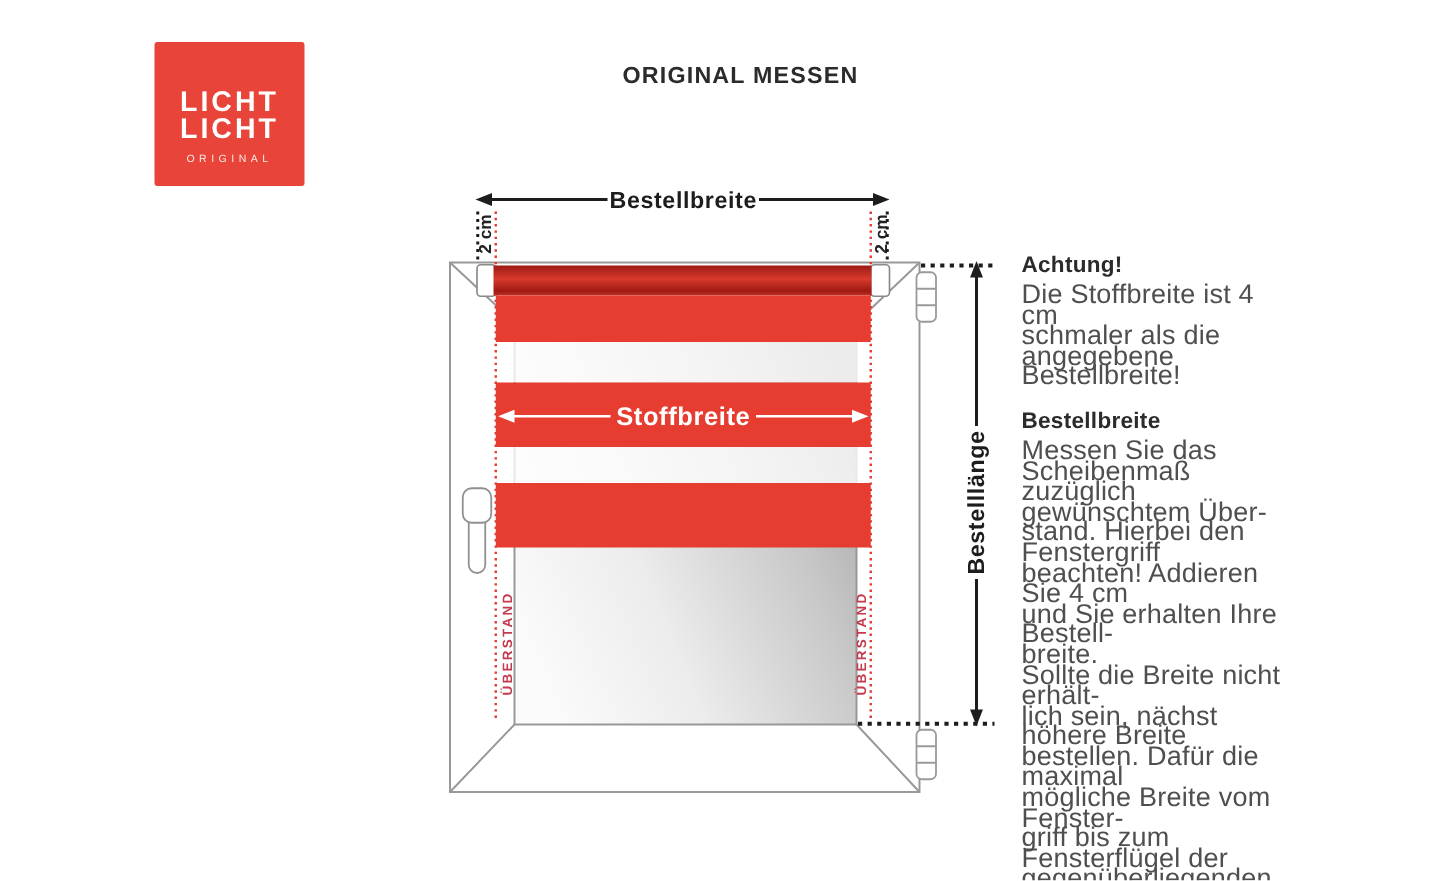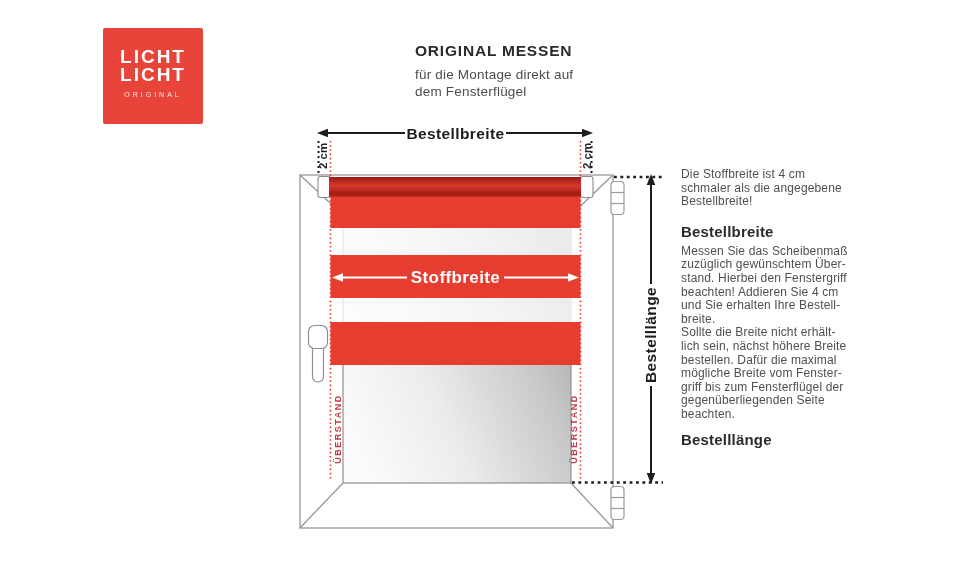--- a/index.html
+++ b/index.html
@@ -4,21 +4,21 @@
 <style>
   html,body{margin:0;padding:0;background:#fff;}
   .canvas{
     position:relative;width:960px;height:587px;background:#ffffff;
     font-family:"Liberation Sans",sans-serif;overflow:hidden;
   }
   
   .logo{
     position:absolute;left:103px;top:28px;width:100px;height:96px;
     background:#e8443a;border-radius:2px;color:#fff;text-align:center;
-    box-sizing:border-box;padding-top:20px;
+    box-sizing:border-box;padding-top:32px;
   }
   .logo-line{font-weight:bold;font-size:19px;line-height:18px;letter-spacing:2px;}
   .logo-tagline{font-size:7px;letter-spacing:3px;margin-top:7px;color:#fbe9e6;}
   
   .badge{
     position:absolute;left:300px;top:39px;height:24px;background:#1d1d1b;color:#fff;
     font-weight:bold;font-size:15px;letter-spacing:0.8px;line-height:24px;
     padding:0 12px;
   }
   .title{
@@ -30,40 +30,38 @@
     color:#4d4d4d;white-space:pre-line;letter-spacing:0.2px;
   }
   
   .info-col{position:absolute;left:681px;top:168px;width:175px;}
   .section-heading{
     font-weight:bold;font-size:15px;color:#2b2b2b;letter-spacing:0.2px;margin:0 0 5px 0;
   }
   .info-section{margin:0;}
   .info-section + .info-section{margin-top:14px;}
   .section-body{
-    font-size:12px;line-height:13.6px;color:#4f4f4f;white-space:pre-line;
+    font-size:18px;line-height:13.6px;color:#4f4f4f;white-space:pre-line;
     letter-spacing:0.15px;margin:0;
   }
   #section-3{margin-top:9px;}
   svg text{font-family:"Liberation Sans",sans-serif;}
 </style>
 </head>
 <body>
 
 <div class="canvas">
 
   <div class="logo">
     <div class="logo-line">LICHT</div>
     <div class="logo-line">LICHT</div>
     <div class="logo-tagline">ORIGINAL</div>
   </div>
 
   <div class="title">ORIGINAL MESSEN</div>
-  <div class="subtitle">für die Montage direkt auf
-dem Fensterflügel</div>
 
   <svg style="position:absolute;left:285px;top:115px;" width="390" height="430" viewBox="285 115 390 430">
     <defs>
       <linearGradient id="glassGrad" x1="0" y1="0.75" x2="1" y2="0.25">
         <stop offset="0" stop-color="#fbfbfb"></stop>
         <stop offset="0.35" stop-color="#ececec"></stop>
         <stop offset="0.75" stop-color="#c7c7c7"></stop>
         <stop offset="1" stop-color="#a8a8a8"></stop>
       </linearGradient>
       <linearGradient id="rollGrad" x1="0" y1="0" x2="0" y2="1">
@@ -145,20 +143,21 @@
       <line x1="651" y1="184" x2="651" y2="284"></line>
       <line x1="651" y1="386" x2="651" y2="474"></line>
       <path d="M651,174 L646.7,185 L655.3,185 Z" stroke="none"></path>
       <path d="M651,484 L646.7,473 L655.3,473 Z" stroke="none"></path>
     </g>
     <text transform="rotate(-90 652 335)" x="652" y="335" text-anchor="middle" dominant-baseline="middle" font-size="15.5" font-weight="bold" fill="#1d1d1b" letter-spacing="0.4">Bestelllänge</text>
   </svg>
 
   <div class="info-col">
     <div class="info-section" id="section-1">
+      <h3 class="section-heading">Achtung!</h3>
       <p class="section-body">Die Stoffbreite ist 4 cm
 schmaler als die angegebene
 Bestellbreite!</p>
     </div>
     <div class="info-section" id="section-2">
       <h3 class="section-heading">Bestellbreite</h3>
       <p class="section-body">Messen Sie das Scheibenmaß
 zuzüglich gewünschtem Über-
 stand. Hierbei den Fenstergriff
 beachten! Addieren Sie 4 cm

